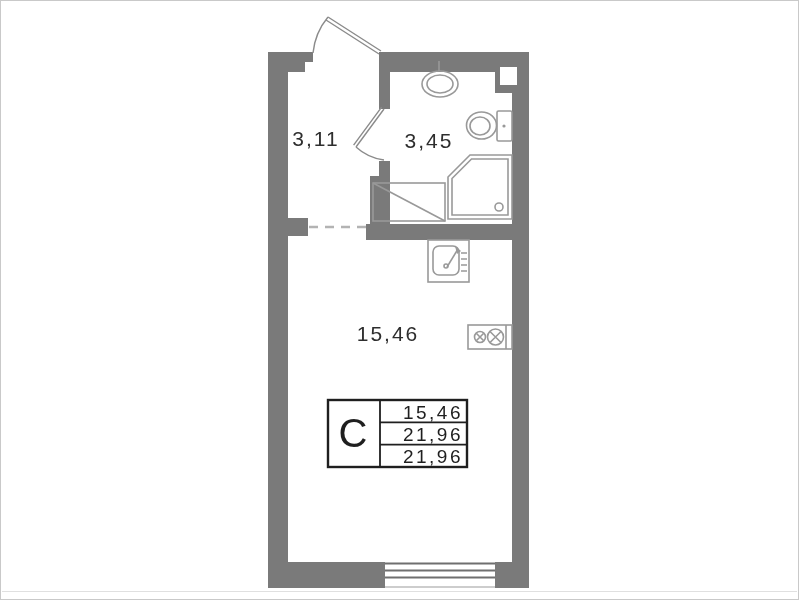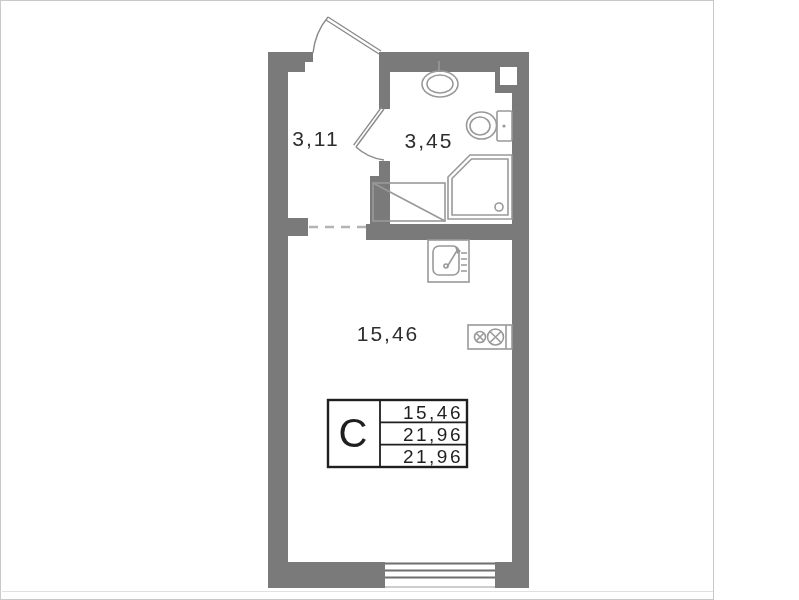--- a/index.html
+++ b/index.html
@@ -1,21 +1,21 @@
 <!DOCTYPE html>
 <html style="--wall: #7a7a7a; --fixture: #999999; --door: #8b8b8b; --label: #2e2e2e; --stamp_border: #1f1f1f; --stamp_text: #1f1f1f; --dash: #b3b3b3; --window_line: #6f6f6f; --background: #ffffff; --frame: #c9c9c9; --image_edge: #e0e0e0;"><head>
 <meta charset="utf-8">
 <style>
   :root{
     --wall:#7a7a7a; --fixture:#999999; --door:#8b8b8b; --label:#2e2e2e;
     --stamp_border:#1f1f1f; --stamp_text:#1f1f1f; --dash:#b3b3b3;
     --window_line:#6f6f6f; --background:#ffffff; --frame:#c9c9c9; --image_edge:#e0e0e0;
   }
   html,body{margin:0;padding:0;background:var(--background);}
-  .canvas{position:relative;width:714px;height:600px;background:var(--background);overflow:hidden;}
+  .canvas{position:relative;width:799px;height:600px;background:var(--background);overflow:hidden;}
   .frame{position:absolute;inset:0;box-shadow:inset 0 0 0 1px var(--frame);pointer-events:none;}
   svg{display:block;}
   .wall{fill:var(--wall);stroke:none;}
   .void{fill:var(--background);stroke:none;}
   .door{stroke:var(--door);stroke-width:1.4;fill:none;}
   .fix{stroke:var(--fixture);stroke-width:1.6;fill:none;}
   .fixfill{fill:var(--fixture);stroke:none;}
   .win{stroke:var(--window_line);stroke-width:2;}
   .win-thin{stroke:#9b9b9b;stroke-width:1;}
   .dash{stroke:var(--dash);stroke-width:2.4;stroke-dasharray:9 7;}

